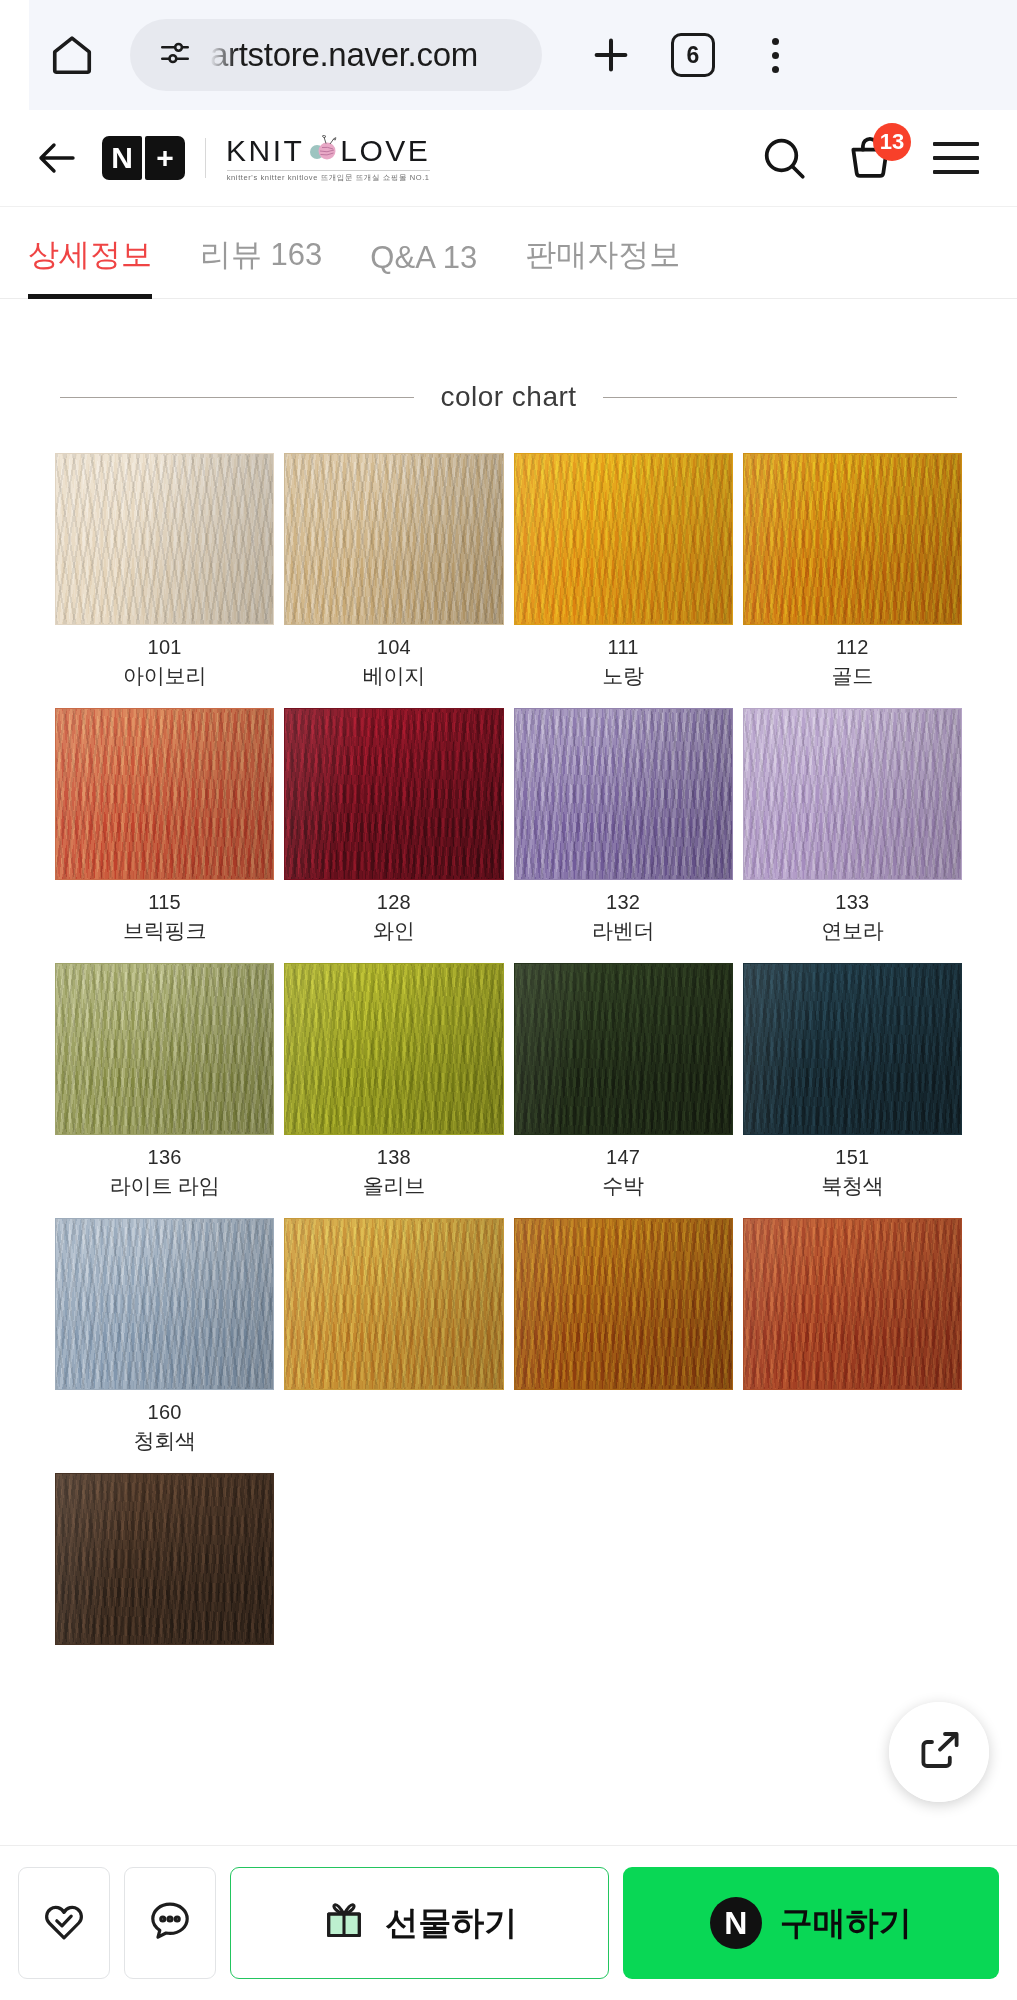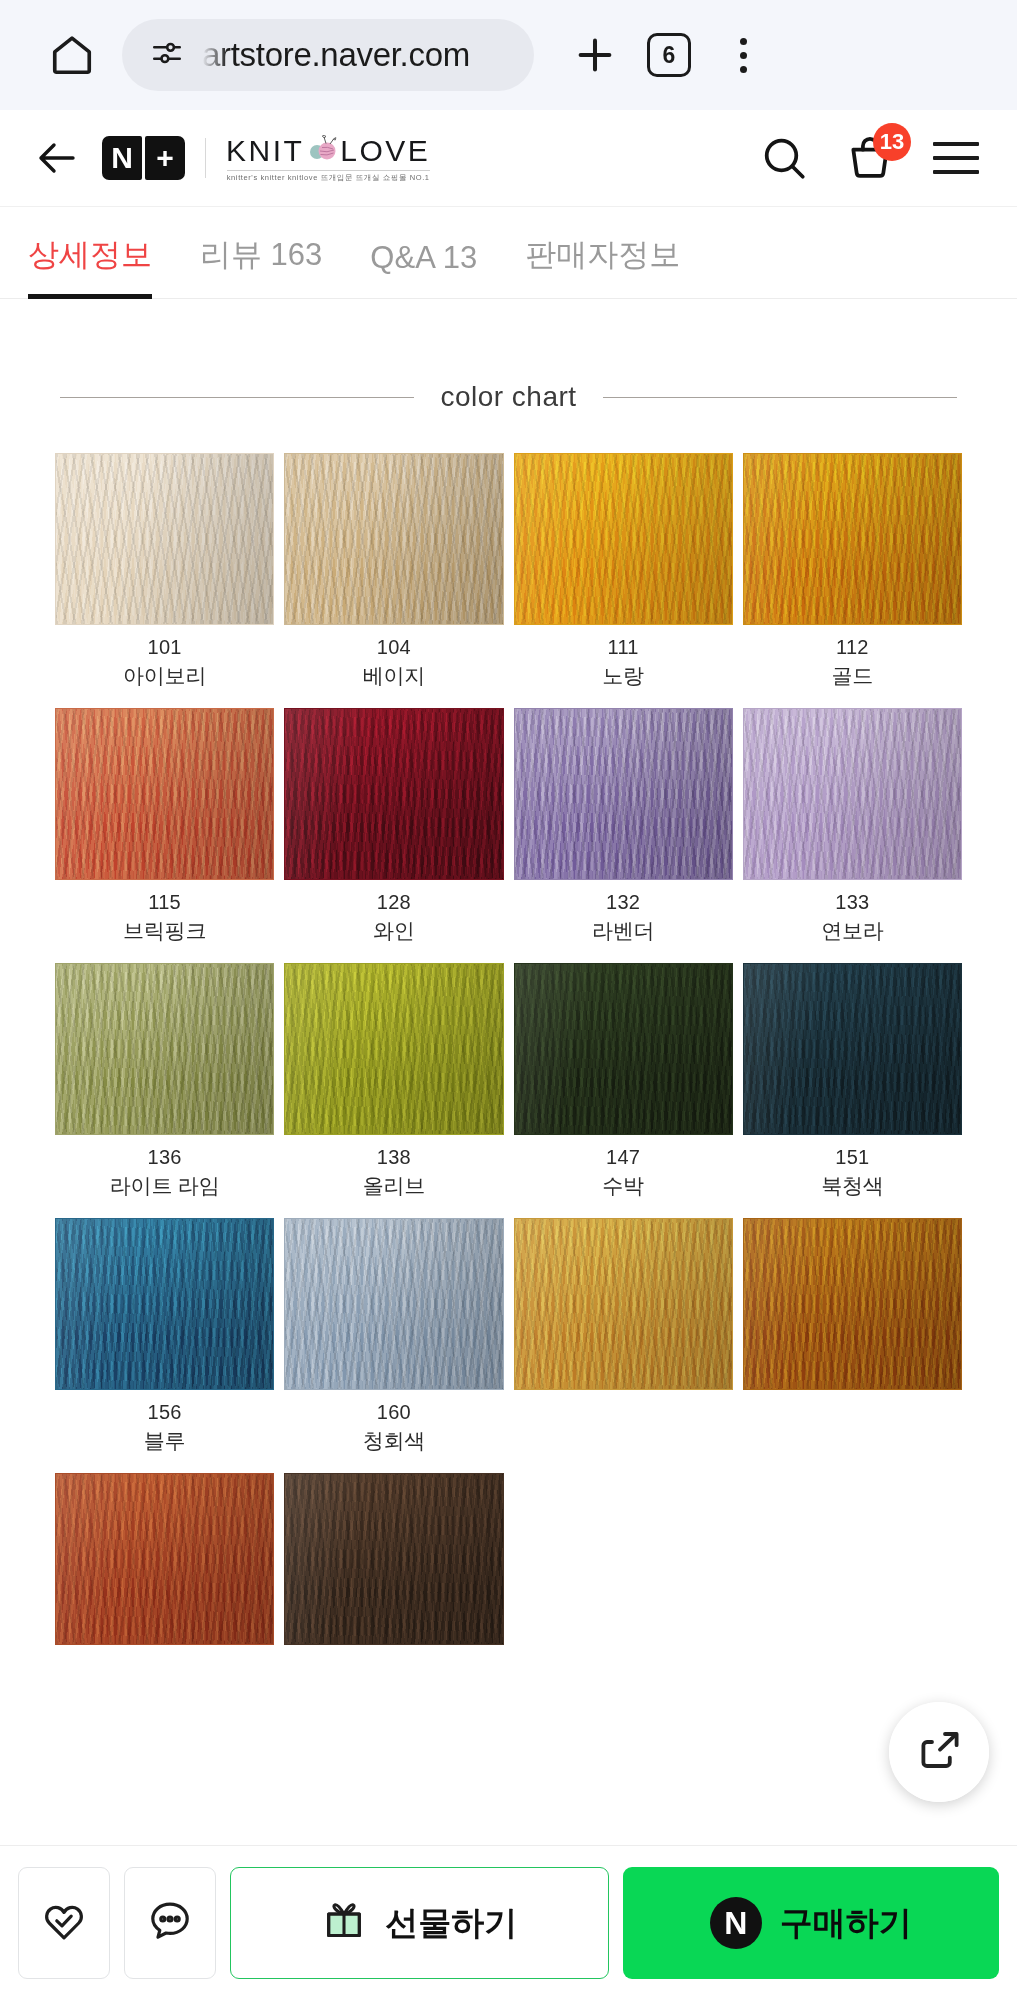--- a/index.html
+++ b/index.html
@@ -7,22 +7,23 @@
     width: 1017px; height: 2000px;
     background: #ffffff;
     font-family: "Liberation Sans", "DejaVu Sans", sans-serif;
     overflow: hidden;
   }
   #app { position: relative; width: 1017px; height: 2000px; background:#fff; }
 
   
   .browser-bar {
     height: 110px; background: #f4f6fb;
-    display: flex; align-items: center; padding: 0 40px; gap: 4px;
+    display: flex; align-items: center; padding: 0 11px; gap: 12px;
     position: relative;
+    margin-left: 29px;
   }
   .home-btn { width: 64px; height: 64px; display:flex; align-items:center; justify-content:center; flex:0 0 auto; }
   .omnibox {
     flex: 1 1 auto; height: 72px; background: #e7e9ef; border-radius: 36px;
     display: flex; align-items: center; padding: 0 28px; gap: 18px;
     margin: 0 22px 0 14px; max-width: 412px; overflow: hidden;
   }
   .omnibox .url {
     font-size: 33px; color: #1b1b1b; white-space: nowrap;
     letter-spacing: -0.3px; overflow: hidden;
@@ -371,29 +372,20 @@
         <div class="swatch-cell">
           <div class="swatch" style="background: rgb(29, 53, 64);">
             <div class="tex"></div>
             <div class="tex2"></div>
             <div class="shade"></div>
           </div>
           <div class="sw-code">151</div>
           <div class="sw-name">북청색</div>
         </div>
         <div class="swatch-cell">
-          <div class="swatch" style="background: rgb(44, 110, 146);">
-            <div class="tex"></div>
-            <div class="tex2"></div>
-            <div class="shade"></div>
-          </div>
-          <div class="sw-code">156</div>
-          <div class="sw-name">블루</div>
-        </div>
-        <div class="swatch-cell">
           <div class="swatch" style="background: rgb(167, 182, 198);">
             <div class="tex"></div>
             <div class="tex2"></div>
             <div class="shade"></div>
           </div>
           <div class="sw-code">160</div>
           <div class="sw-name">청회색</div>
         </div>
         <div class="swatch-cell">
           <div class="swatch" style="background: rgb(209, 162, 63);">

